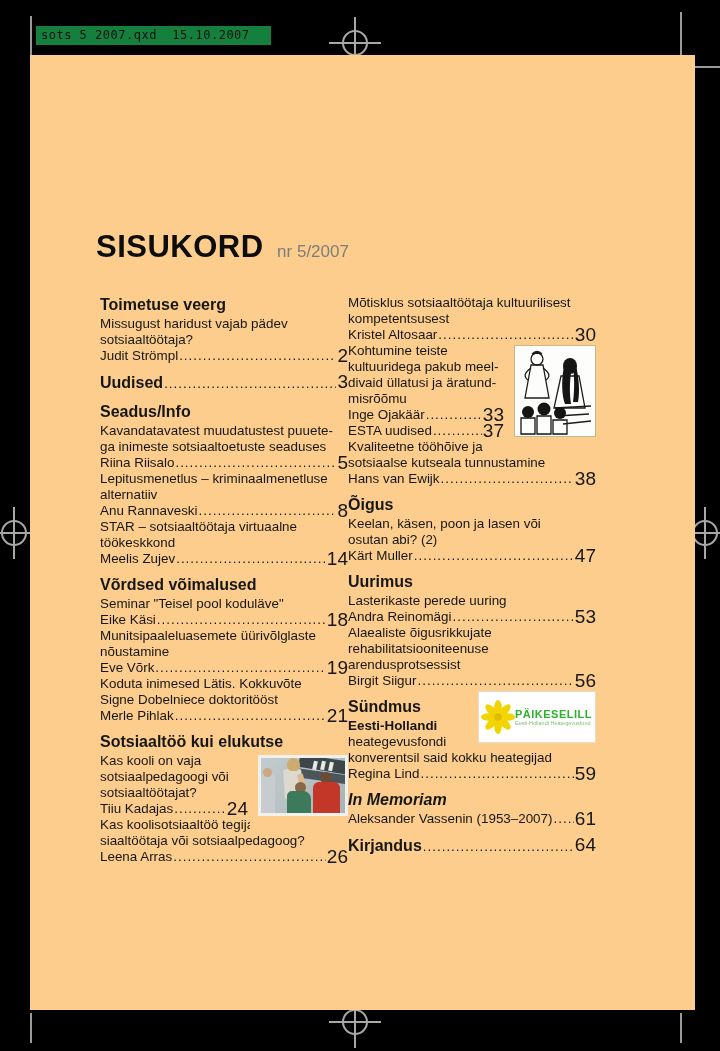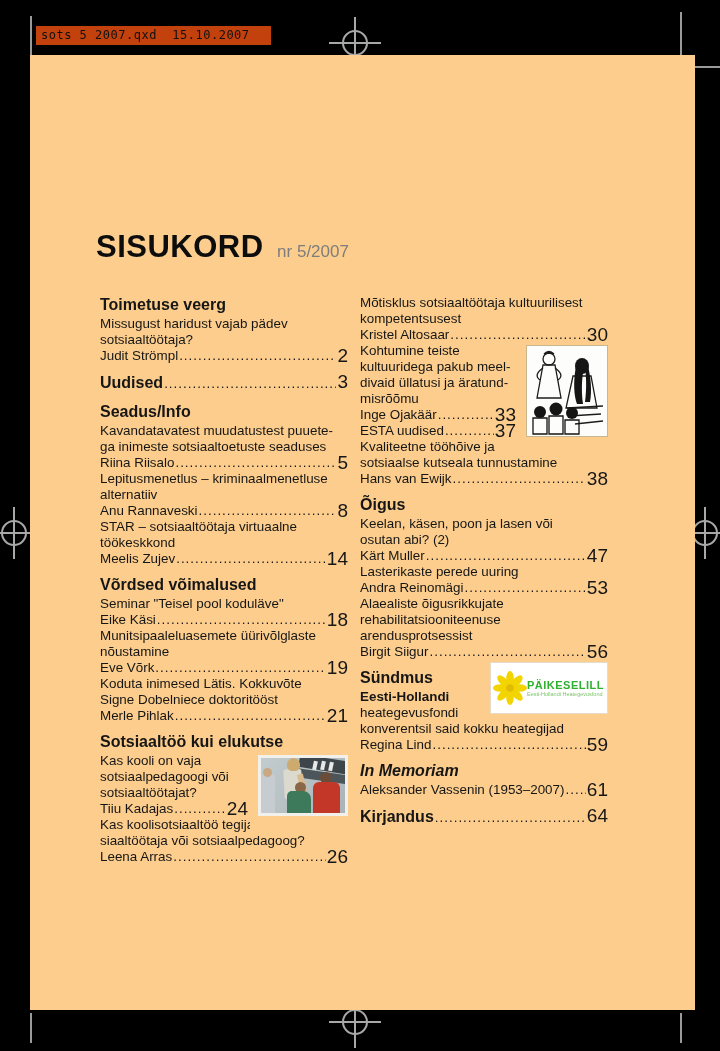--- a/index.html
+++ b/index.html
@@ -4,41 +4,41 @@
 <style>
   html,body{margin:0;padding:0;}
   body{
     width:720px;height:1051px;position:relative;overflow:hidden;
     background:#000;
     font-family:"Liberation Sans","DejaVu Sans",sans-serif;
   }
   
   .filebox{
     position:absolute;left:36px;top:26px;width:230px;height:19px;
-    background:#c2410c;color:#111;
+    background:#15803d;color:#111;
     font-family:"DejaVu Sans Mono","Liberation Mono",monospace;
     font-size:12px;line-height:19px;padding-left:5px;white-space:pre;
     letter-spacing:0.5px;
   }
   .mark{position:absolute;width:52px;height:52px;pointer-events:none;}
   .mark .mc{position:absolute;left:13px;top:13px;width:22px;height:22px;border:2px solid #a8a8a8;border-radius:50%;}
   .mark .mv{position:absolute;left:25px;top:0;width:2px;height:52px;background:#a8a8a8;}
   .mark .mh{position:absolute;top:25px;left:0;width:52px;height:2px;background:#a8a8a8;}
   .tick{position:absolute;background:#9a9a9a;pointer-events:none;}
   
   .page{
     position:absolute;left:30px;top:55px;width:665px;height:955px;
     background:#fccd8c;color:#161616;
   }
   .titlewrap{position:absolute;left:66px;top:174px;white-space:nowrap;}
   .title{font-size:31px;font-weight:bold;letter-spacing:0.5px;color:#0d0d0d;display:inline;}
   .issue{font-size:17px;color:#7d7d7d;display:inline;margin-left:9px;}
   .col{position:absolute;top:240px;width:248px;font-size:13.4px;line-height:16px;}
   #col-left{left:70px;}
-  #col-right{left:330px;}
+  #col-right{left:318px;}
   .h{font-weight:bold;font-size:16px;line-height:20px;margin-top:8px;margin-bottom:1px;}
   .col > .h:first-child{margin-top:0;}
   .hi{font-style:italic;}
   .hd{display:flex;align-items:baseline;}
   .ln{white-space:nowrap;overflow:hidden;}
   .dl{display:flex;align-items:flex-end;}
   .dl .t,.hd .t{white-space:nowrap;}
   .dots{flex:1;overflow:hidden;white-space:nowrap;letter-spacing:1px;font-weight:normal;font-size:13.4px;margin:0 1px;}
   .pg{white-space:nowrap;font-weight:normal;font-size:19px;}
   
@@ -259,20 +259,21 @@
         <span class="pg">38</span>
       </div>
       <div class="h">Õigus</div>
       <div class="ln">Keelan, käsen, poon ja lasen või</div>
       <div class="ln">osutan abi? (2)</div>
       <div class="dl">
         <span class="t">Kärt Muller</span>
         <span class="dots">............................................................................................................................................</span>
         <span class="pg">47</span>
       </div>
+      <div class="h">Uurimus</div>
       <div class="ln">Lasterikaste perede uuring</div>
       <div class="dl">
         <span class="t">Andra Reinomägi</span>
         <span class="dots">............................................................................................................................................</span>
         <span class="pg">53</span>
       </div>
       <div class="ln">Alaealiste õigusrikkujate</div>
       <div class="ln">rehabilitatsiooniteenuse</div>
       <div class="ln">arendusprotsessist</div>
       <div class="dl">

